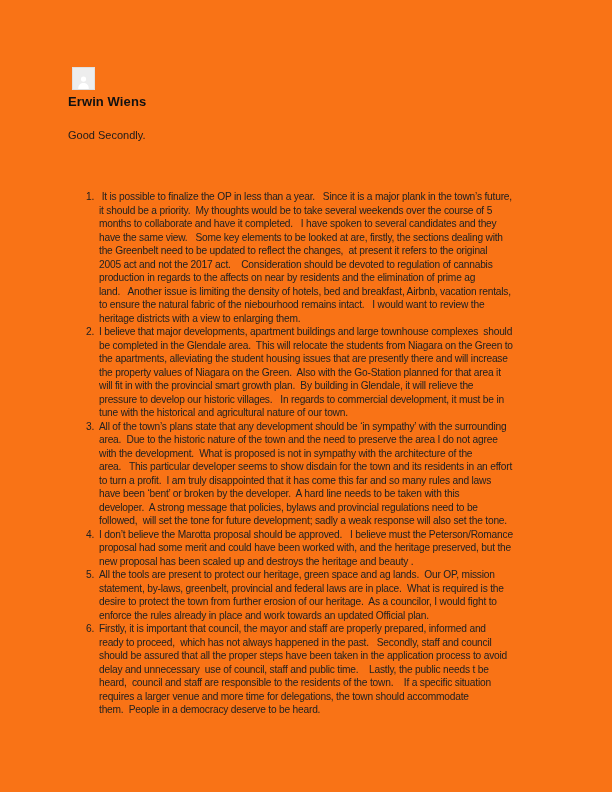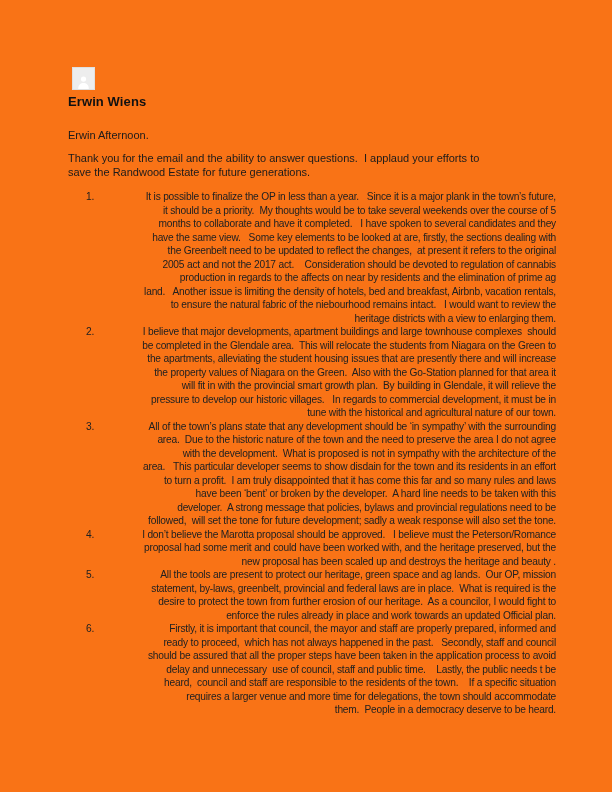--- a/index.html
+++ b/index.html
@@ -73,41 +73,38 @@
     letter-spacing: -0.2px;
     color: #212121;
   }
   .list-item .item-text {
     flex: 1 1 auto;
     font-size: 10.2px;
     line-height: 13.5px;
     letter-spacing: -0.2px;
     white-space: pre-wrap;
     color: #212121;
-    text-align: right;
   }
 </style>
 </head>
 <body>
 
 <div class="page">
 
   <div class="avatar-placeholder">
     <svg width="15" height="15" viewBox="0 0 24 24" aria-hidden="true">
       <circle cx="12" cy="8" r="4.2" fill="#ffffff"></circle>
       <path d="M3.5 24 C3.5 17.5 7.5 14.5 12 14.5 C16.5 14.5 20.5 17.5 20.5 24 Z" fill="#ffffff"></path>
     </svg>
   </div>
 
   <div class="sender-name">Erwin Wiens</div>
 
-  <div class="greeting">Erwin Afternoon.</div>
+  <div class="greeting">Good Secondly.</div>
 
-  <div class="intro">Thank you for the email and the ability to answer questions.  I applaud your efforts to
-save the Randwood Estate for future generations.</div>
 
   <div class="numbered-list">
       <div class="list-item">
         <span class="num">1.</span>
         <span class="item-text"> It is possible to finalize the OP in less than a year.   Since it is a major plank in the town’s future,
 it should be a priority.  My thoughts would be to take several weekends over the course of 5
 months to collaborate and have it completed.   I have spoken to several candidates and they
 have the same view.   Some key elements to be looked at are, firstly, the sections dealing with
 the Greenbelt need to be updated to reflect the changes,  at present it refers to the original
 2005 act and not the 2017 act.    Consideration should be devoted to regulation of cannabis

